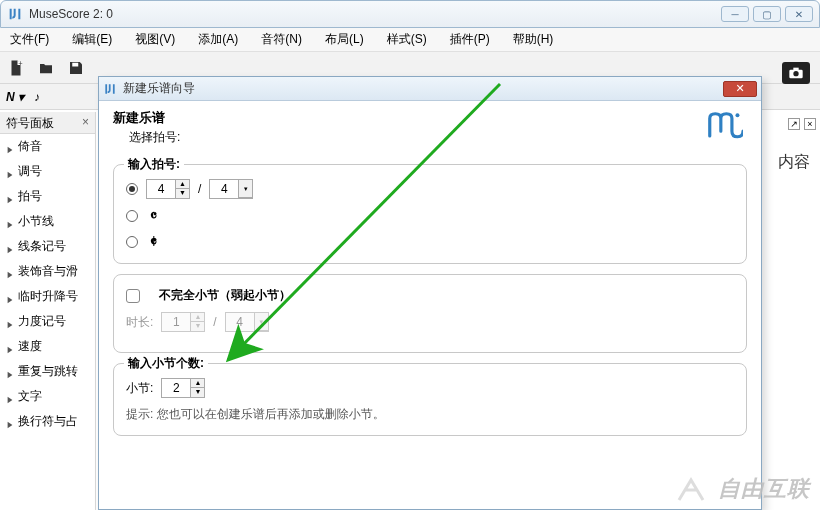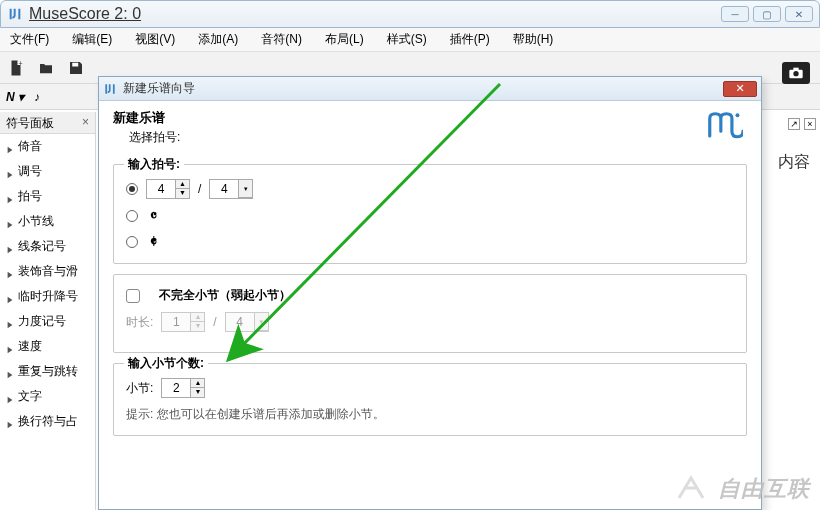--- a/index.html
+++ b/index.html
@@ -4,21 +4,21 @@
 <style>
   * { box-sizing: border-box; margin: 0; padding: 0; }
   body { font-family: "Microsoft YaHei", "SimSun", Arial, sans-serif; font-size: 12px; background: #fff; width: 820px; height: 510px; overflow: hidden; position: relative; color: #000; }
   
   
   .main-window { width: 820px; height: 510px; position: relative; background: #fff; }
   
   
   .titlebar { height: 28px; background: linear-gradient(#f5f9fc,#e8eef4); border-bottom: 1px solid #d0d0d0; display: flex; align-items: center; padding: 0 6px; border-top-left-radius: 6px; border-top-right-radius: 6px; border:1px solid #9eb8cf; }
   .titlebar .app-icon { width:16px; height:16px; margin-right:6px; }
-  .titlebar-title { flex:1; font-size:16px; color:#333;text-decoration:underline; }
+  .titlebar-title { flex:1; font-size:12px; color:#333; }
   .win-buttons { display:flex; gap:4px; }
   .win-btn { width:28px; height:16px; border:1px solid #9eb8cf; background:#eaf2f9; border-radius:3px; display:flex; align-items:center; justify-content:center; font-size:10px; color:#4a6b8a; cursor:pointer;}
   
   
   .menubar { height:24px; display:flex; align-items:center; padding:0 4px; background:#f7f7f7; border-bottom:1px solid #e0e0e0; gap:11px;}
   .menubar span { padding:2px 6px; cursor:pointer; }
   
   
   .toolbar { height:32px; background:#f2f2f2; border-bottom:1px solid #d8d8d8; display:flex; align-items:center; padding:0 6px; gap:10px; }
   .toolbar .tb-icon { width:20px; height:20px; display:flex; align-items:center; justify-content:center; color:#333; }
@@ -45,41 +45,41 @@
   .dialog-titlebar .app-icon{ width:14px;height:14px; margin-right:6px;}
   .dialog-title{ flex:1; font-size:12px; color:#333;}
   .dlg-close{ width:34px; height:16px; background:#c74a3b; border:1px solid #9c3528; border-radius:2px; color:#fff; display:flex; align-items:center; justify-content:center; font-size:11px; cursor:pointer;}
   
   .dialog-head { padding:8px 14px 6px 14px;}
   .dialog-head-title { font-weight:bold; font-size:13px;}
   .dialog-head-sub { font-size:12px; padding-left:16px; margin-top:2px;}
   .logo-box { position:absolute; right:18px; top:34px; }
   
   .dialog-body { padding: 6px 14px; }
-  .groupbox { border:1px solid #c8c8c8; border-radius:2px; margin:6px 0 10px 0; padding:10px 12px 12px 12px; position:relative; background:#fff;}
+  .groupbox { border:1px solid #c8c8c8; border-radius:8px; margin:6px 0 10px 0; padding:10px 12px 12px 12px; position:relative; background:#fff;}
   .groupbox-title { position:absolute; top:-9px; left:10px; background:#fff; padding:0 4px; font-weight:bold; font-size:12px;}
   .radio-row { display:flex; align-items:center; gap:8px; margin:4px 0 8px 0;}
   .radio { width:12px; height:12px; border:1px solid #666; border-radius:50%; display:inline-flex; align-items:center; justify-content:center; background:#fff;}
   .radio.checked::after{ content:""; width:6px;height:6px;background:#333;border-radius:50%;}
   .spin { display:inline-flex; align-items:center; border:1px solid #a9a9a9; background:#fff; height:20px;}
   .spin input{ border:0; width:28px; text-align:center; font-size:12px; height:18px; outline:none;}
   .spin .arrows{ width:14px; display:flex; flex-direction:column; border-left:1px solid #a9a9a9;}
   .spin .arrows div{ height:9px; font-size:7px; line-height:7px; text-align:center; cursor:pointer; background:#f1f1f1;}
   .spin .arrows div:first-child{ border-bottom:1px solid #a9a9a9;}
   .glyph { font-family: "Times New Roman", serif; font-weight:bold; font-size:16px; margin-left:4px;}
   .checkbox-row{ display:flex; align-items:center; gap:19px; margin-bottom:8px;}
   .checkbox{ width:14px;height:14px; border:1px solid #888; border-radius:3px; background:#fff;}
   .disabled { color:#9a9a9a; }
   .hint{ font-size:12px; color:#555; margin-top:4px;}
   
   
   .arrow-overlay{ position:absolute; left:0; top:0; width:820px; height:510px; pointer-events:none; }
   
   
-  .watermark{ position:absolute; right:10px; bottom:6px; color:#bdbdbd; font-size:22px; font-weight:bold; font-style:italic; letter-spacing:1px; display:flex; align-items:flex-start; gap:11px; opacity:.85; pointer-events:none;}
+  .watermark{ position:absolute; right:10px; bottom:6px; color:#bdbdbd; font-size:22px; font-weight:bold; font-style:italic; letter-spacing:1px; display:flex; align-items:center; gap:11px; opacity:.85; pointer-events:none;}
   .watermark svg{ opacity:.6;}
 </style>
 </head>
 <body>
 
 <div class="main-window">
 
   <div class="titlebar">
     <span class="app-icon">
       <svg viewBox="0 0 24 24" width="16" height="16">

